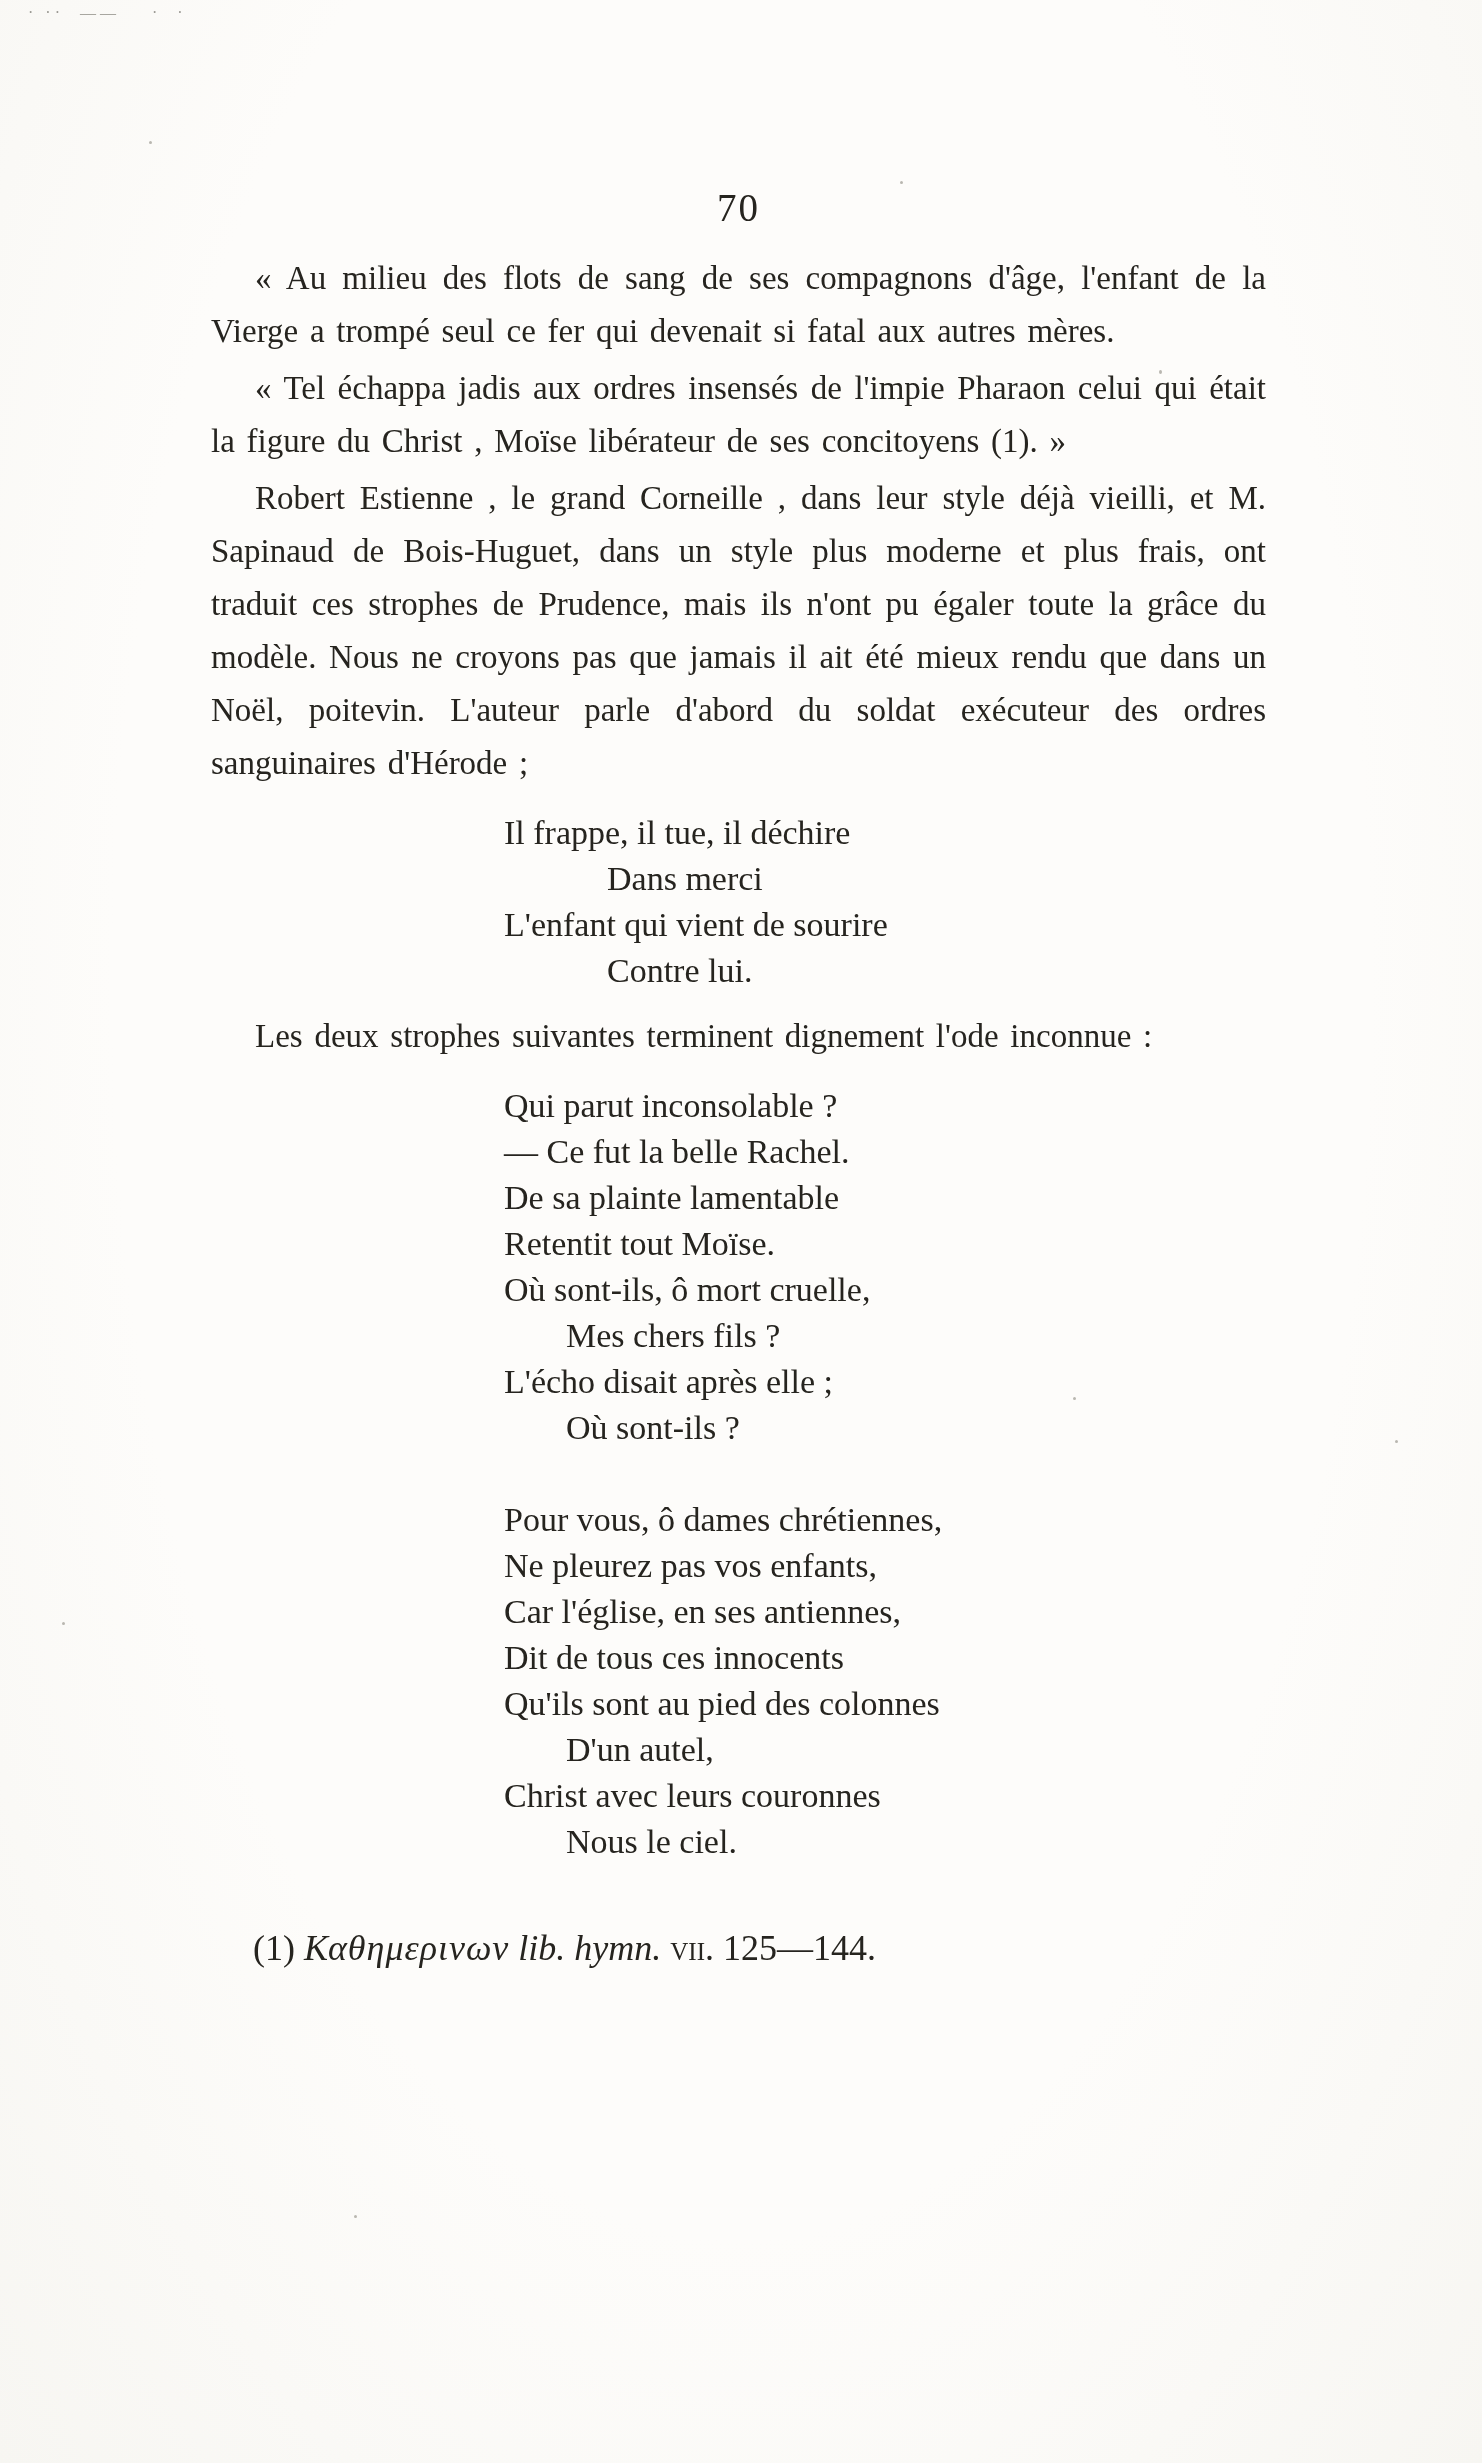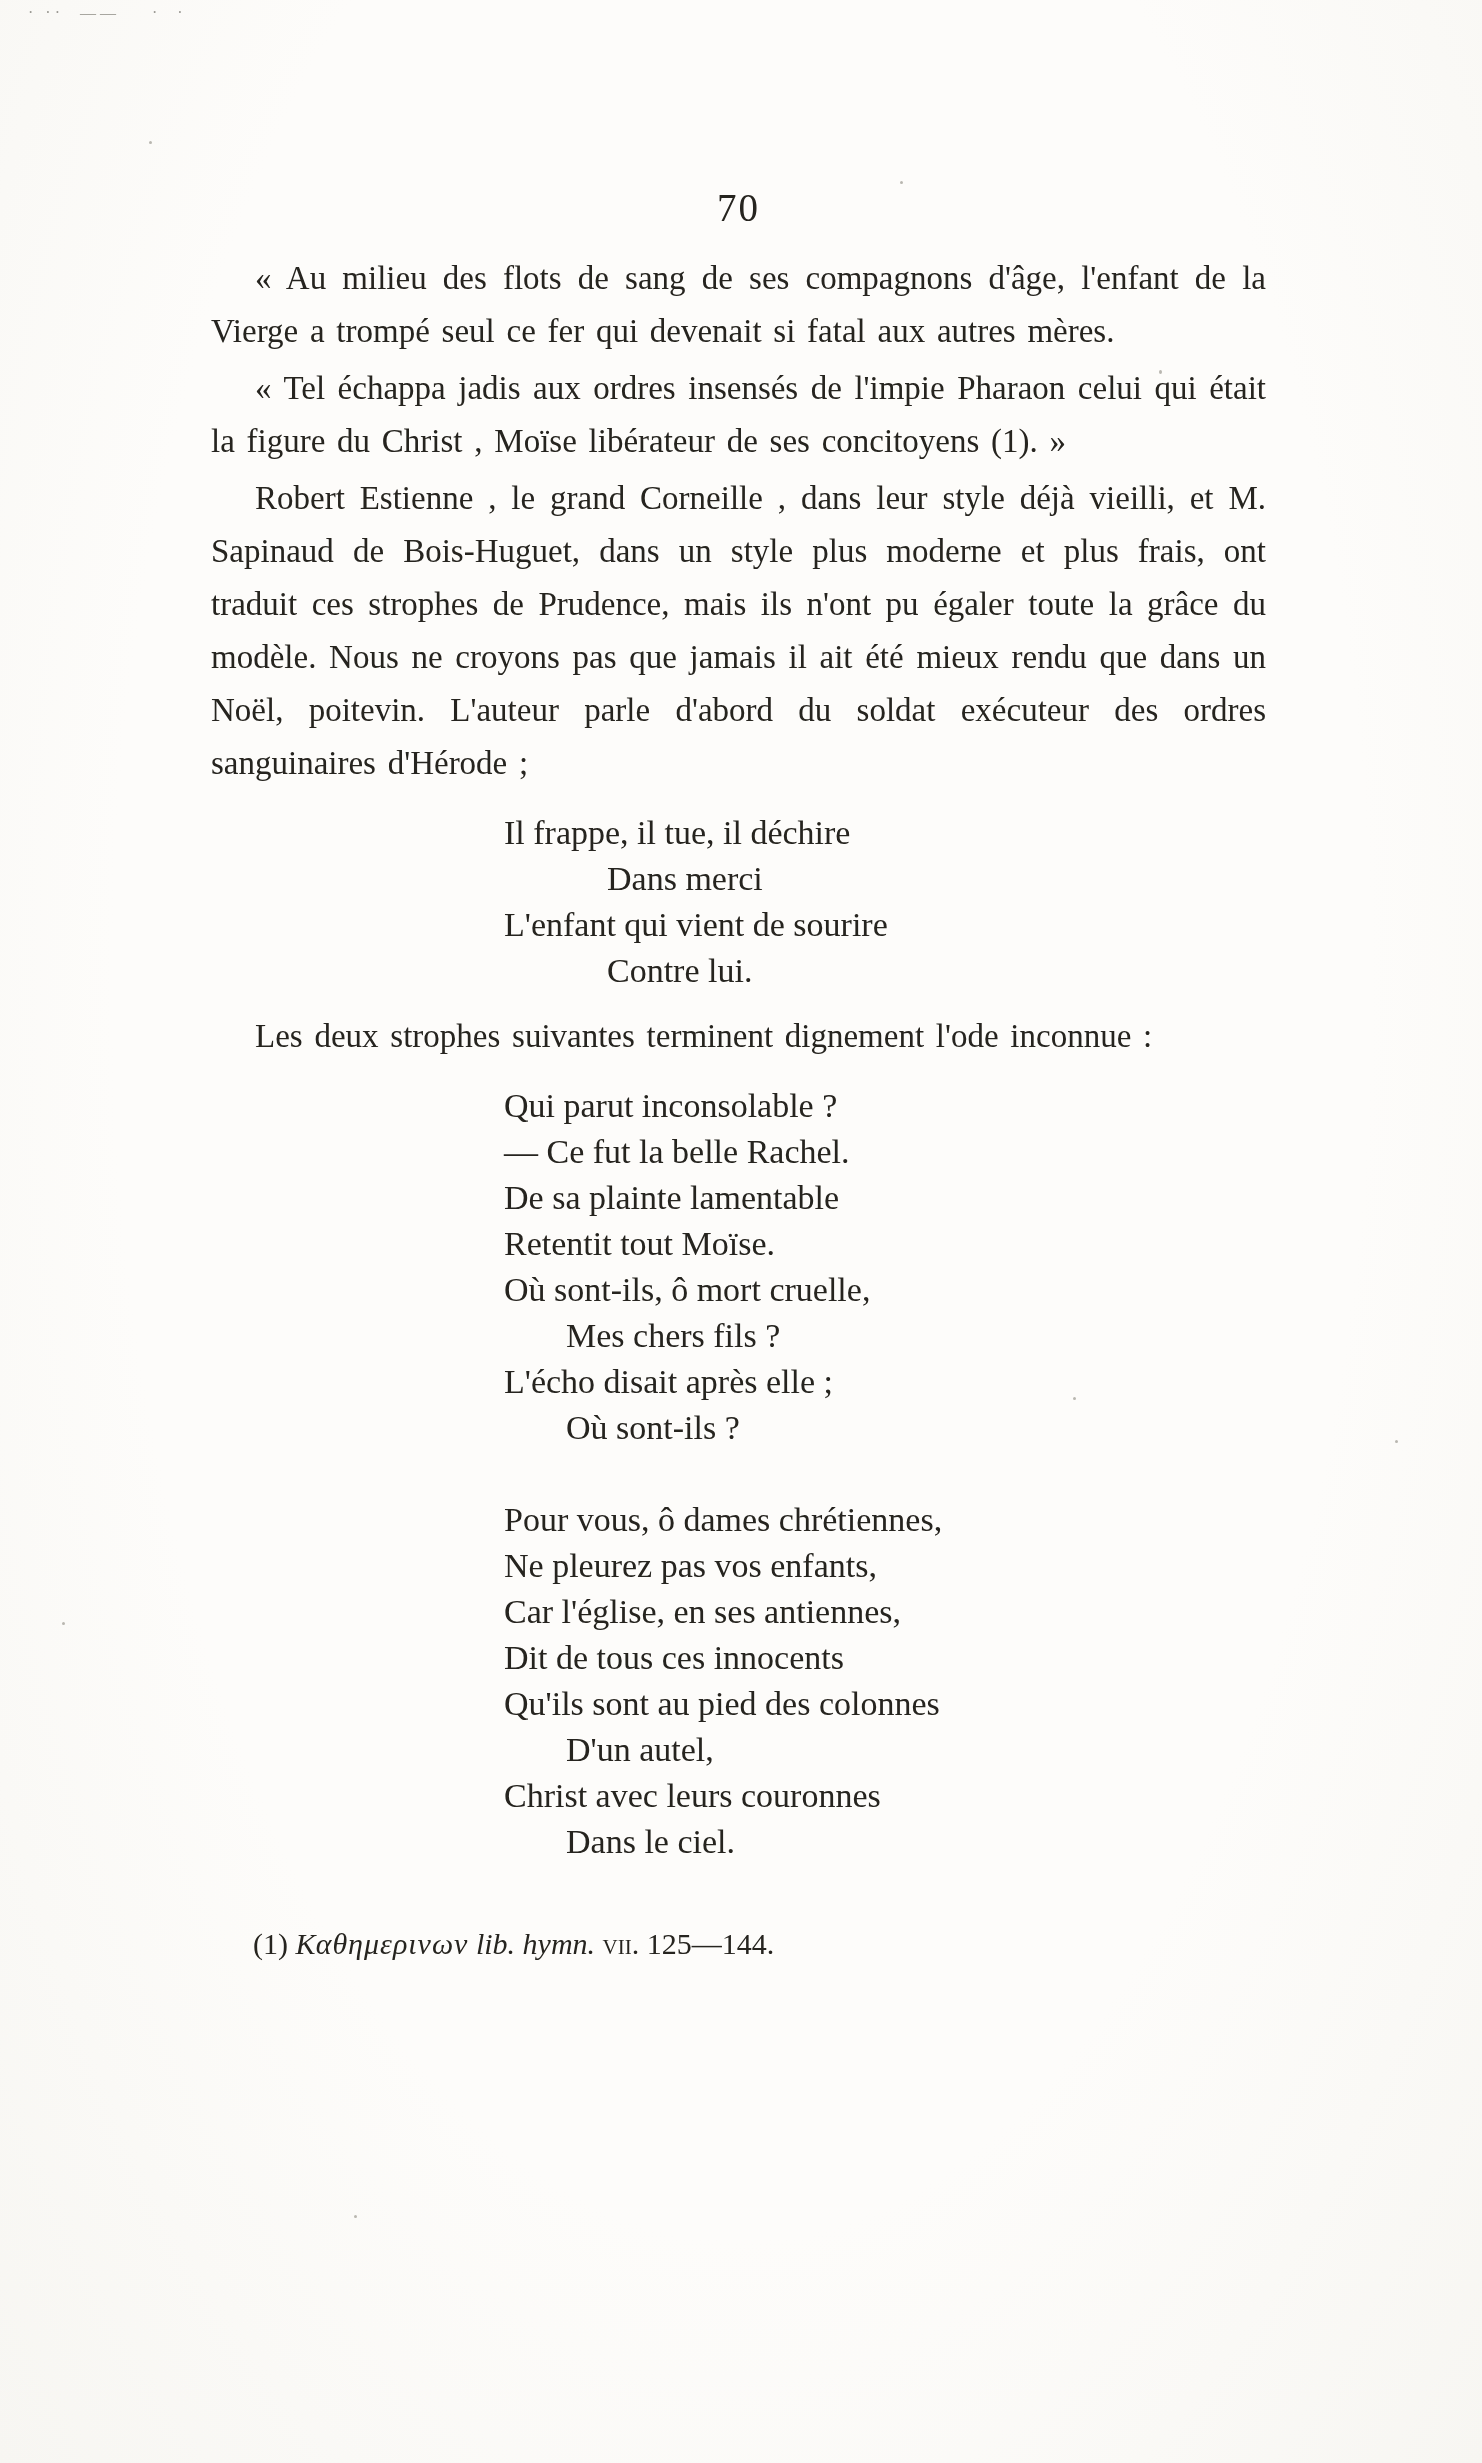--- a/index.html
+++ b/index.html
@@ -47,21 +47,21 @@
     margin: 20px 0 16px 297px;
     font-size: 34px;
     line-height: 46px;
   }
   .verse .vline { white-space: nowrap; }
   .verse .in1 { margin-left: 62px; }
   .verse .in2 { margin-left: 103px; }
   .verse-gap { margin-top: 46px; }
   .footnote {
     margin: 62px 0 0 46px;
-    font-size: 30px;
+    font-size: 36px;
   }
   .footnote .greek { font-style: italic; letter-spacing: 1px; }
   .footnote .it { font-style: italic; }
   .footnote .sc { font-variant: small-caps; }
   .speck {
     position: absolute;
     background: #b9b7b0;
     border-radius: 50%;
   }
 </style>
@@ -101,21 +101,21 @@
   </div>
 
   <div class="verse verse-gap">
     <div class="vline">Pour vous, ô dames chrétiennes,</div>
     <div class="vline">Ne pleurez pas vos enfants,</div>
     <div class="vline">Car l'église, en ses antiennes,</div>
     <div class="vline">Dit de tous ces innocents</div>
     <div class="vline">Qu'ils sont au pied des colonnes</div>
     <div class="vline in1">D'un autel,</div>
     <div class="vline">Christ avec leurs couronnes</div>
-    <div class="vline in1">Dans le ciel.</div>
+    <div class="vline in1">Nous le ciel.</div>
   </div>
 
   <div class="footnote">
     <span>(1)</span>
     <span class="greek">Καθημερινων</span>
     <span class="it">lib. hymn.</span>
     <span class="sc">vii. 125—144.</span>
   </div>
 
   <div class="speck" style="left:149px; top:141px; width:3px; height:3px;"></div>

